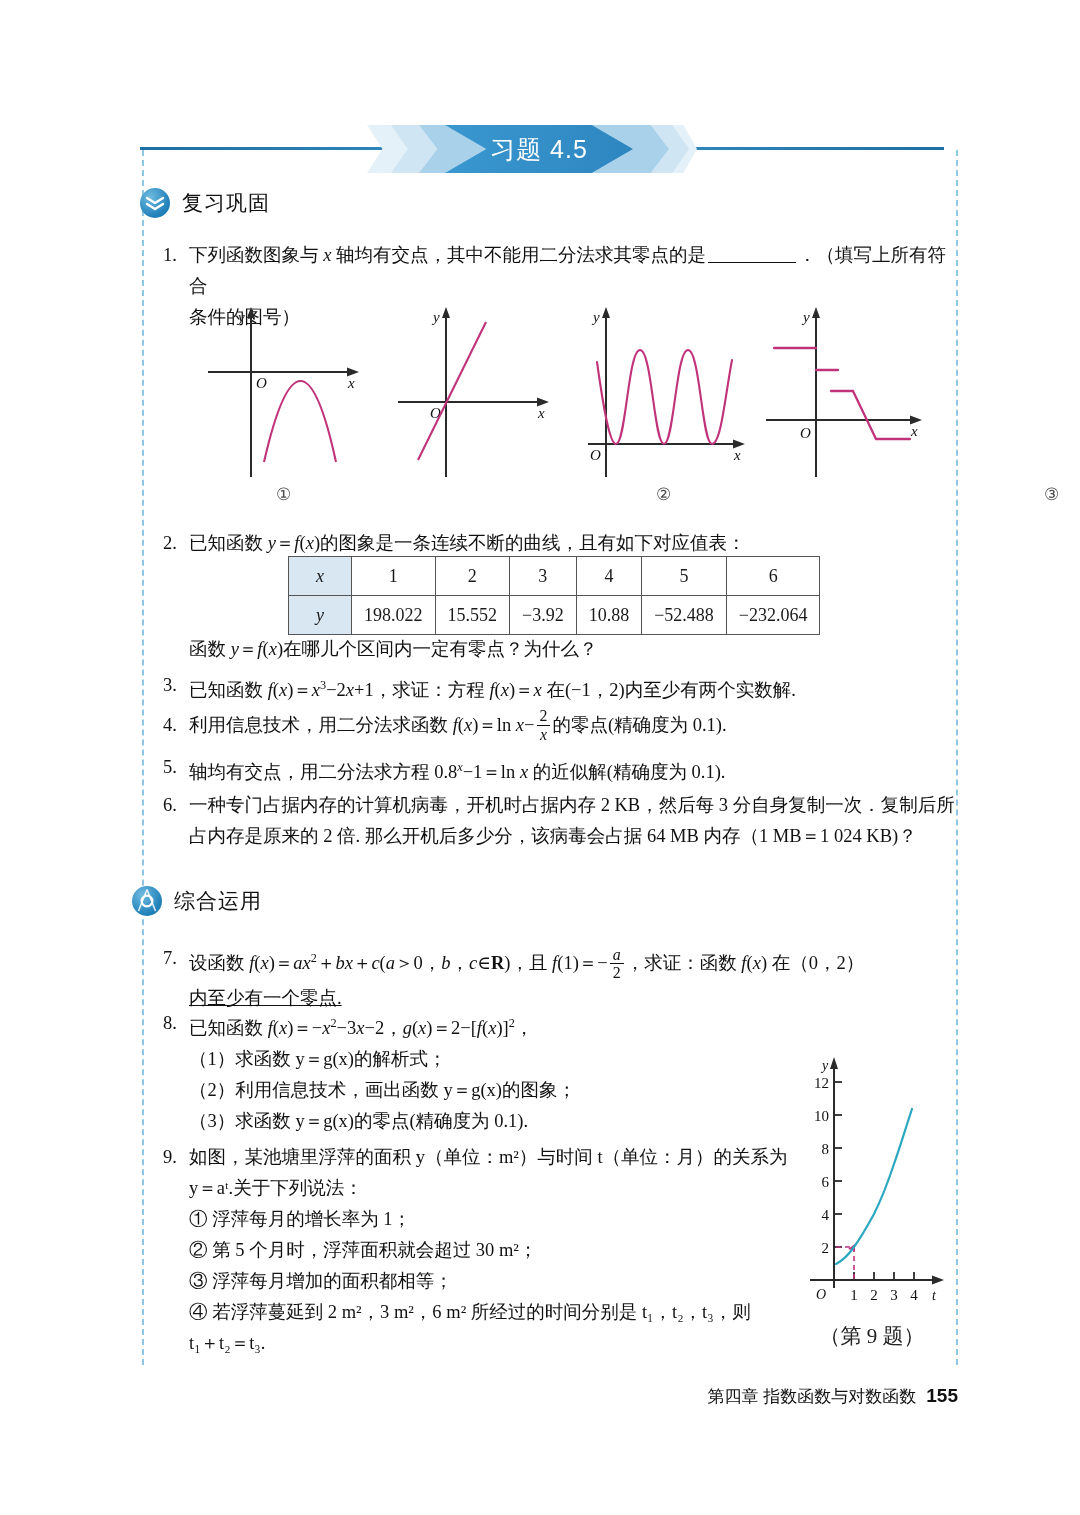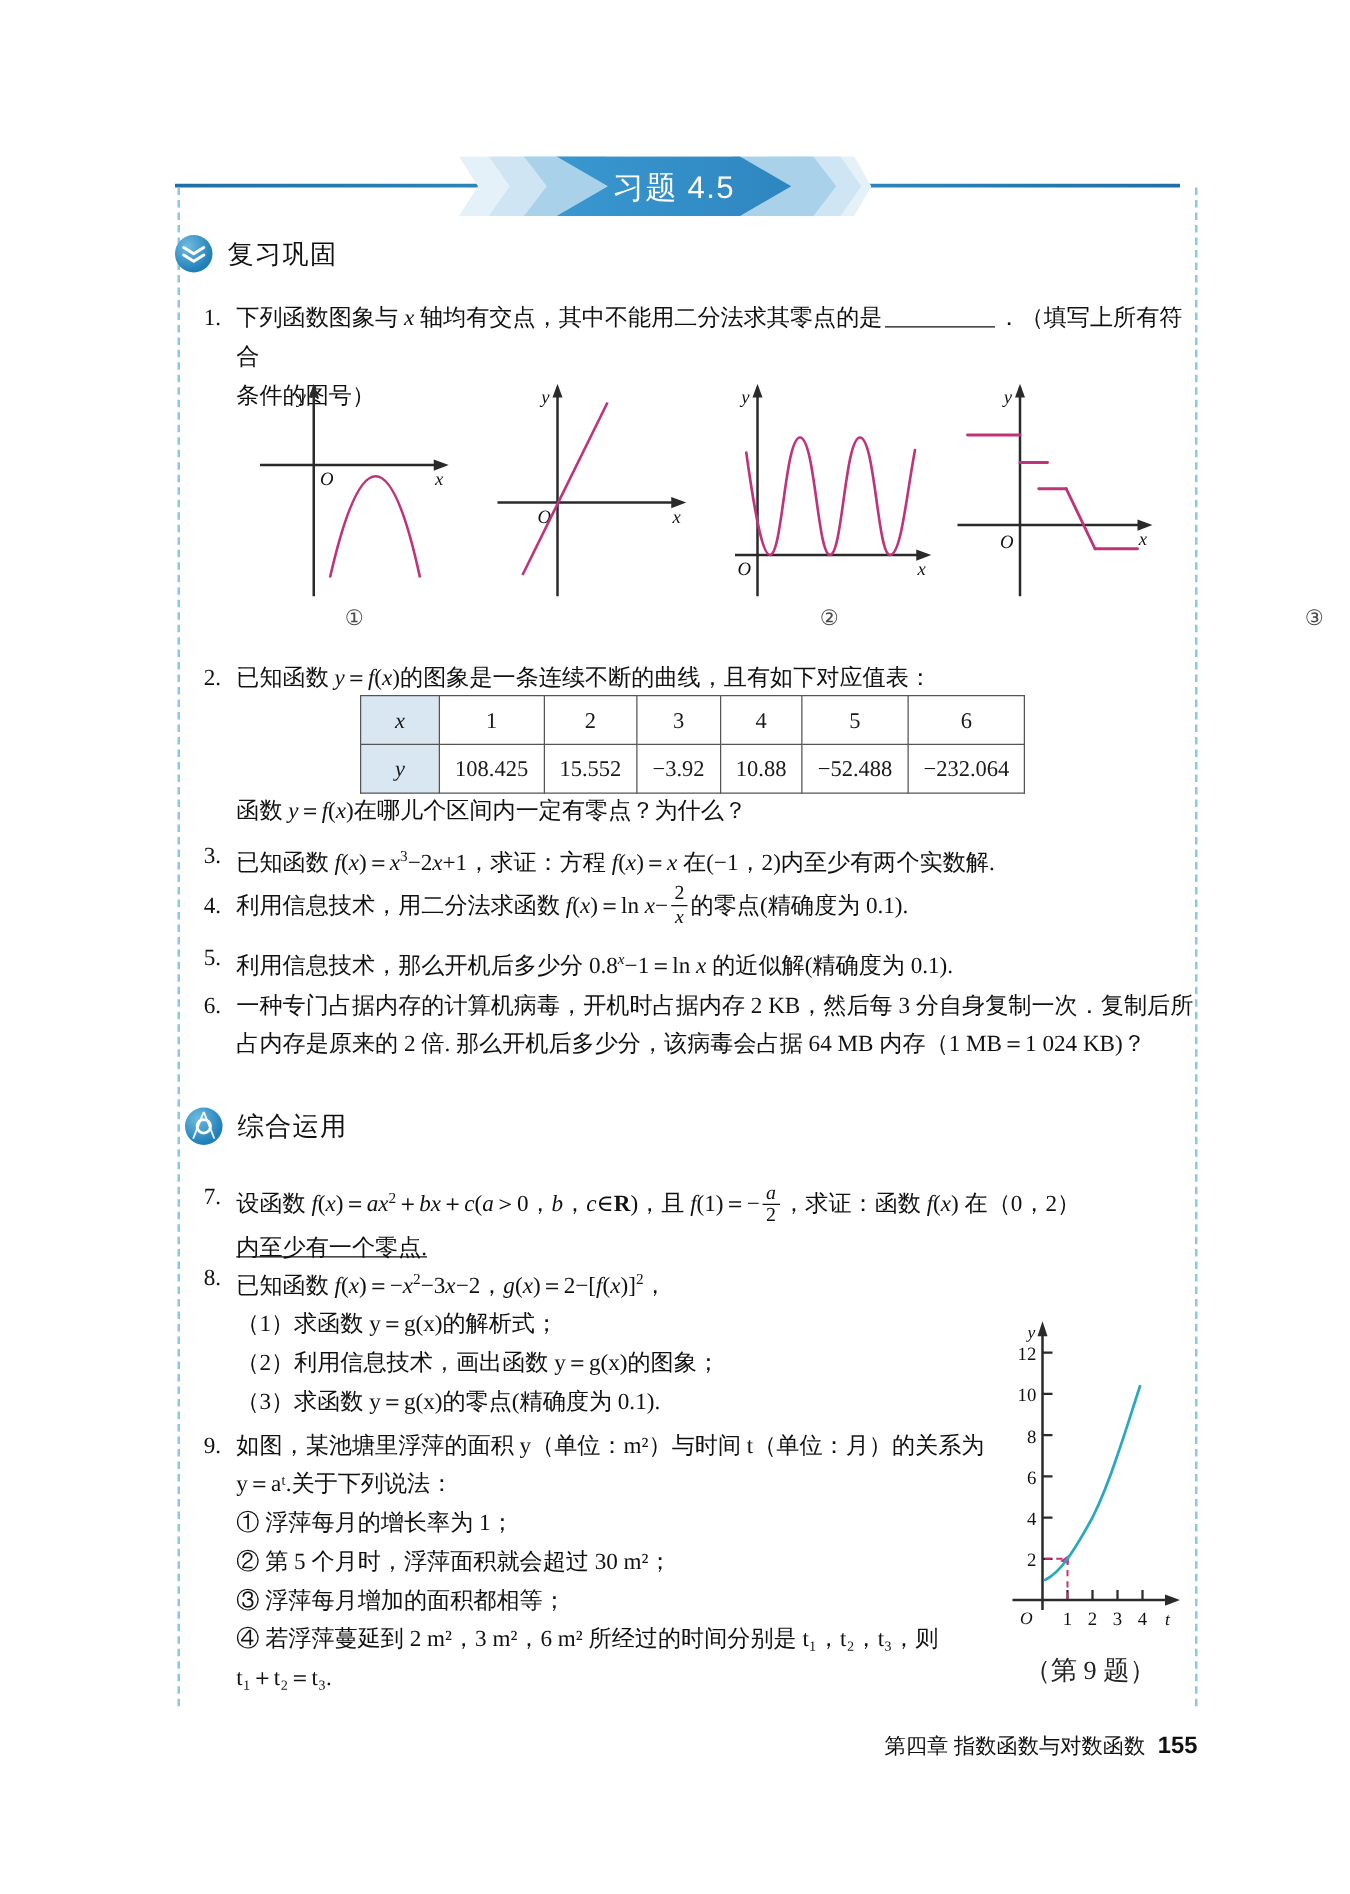--- a/index.html
+++ b/index.html
@@ -199,21 +199,21 @@
       <td class="h"><i class="v">x</i></td>
       <td>1</td>
       <td>2</td>
       <td>3</td>
       <td>4</td>
       <td>5</td>
       <td>6</td>
     </tr>
     <tr>
       <td class="h"><i class="v">y</i></td>
-      <td>108.425</td>
+      <td>198.022</td>
       <td>15.552</td>
       <td>−3.92</td>
       <td>10.88</td>
       <td>−52.488</td>
       <td>−232.064</td>
     </tr>
   </tbody>
     </table>
 
   <div class="q" style="left:189px;top:634px;width:770px;">
@@ -230,33 +230,33 @@
   <div class="q" style="left:163px;top:706px;width:790px;line-height:38px;">
     <span class="num">4.</span>
     <div class="ind">
       <span>利用信息技术，用二分法求函数 </span><i class="v">f</i>(<i class="v">x</i>)＝ln <i class="v">x</i>−<span class="frac"><span class="n">2</span><span class="d"><i class="v">x</i></span></span><span>的零点(精确度为 0.1).</span>
     </div>
   </div>
 
   <div class="q" style="left:163px;top:752px;width:790px;">
     <span class="num">5.</span>
     <div class="ind">
-      <span>利用信息技术，那么开机后多少分 </span>0.8<sup><i class="v">x</i></sup>−1＝ln <i class="v">x</i><span> 的近似解(精确度为 0.1).</span>
+      <span>轴均有交点，用二分法求方程 </span>0.8<sup><i class="v">x</i></sup>−1＝ln <i class="v">x</i><span> 的近似解(精确度为 0.1).</span>
     </div>
   </div>
 
   <div class="q" style="left:163px;top:790px;width:800px;">
     <span class="num">6.</span>
     <div class="ind">
       <div>一种专门占据内存的计算机病毒，开机时占据内存 2 KB，然后每 3 分自身复制一次．复制后所</div>
       <div>占内存是原来的 2 倍. 那么开机后多少分，该病毒会占据 64 MB 内存（1 MB＝1 024 KB)？</div>
     </div>
   </div>
 
-  <div class="sec" style="left:148px;top:886px;">
+  <div class="sec" style="left:132px;top:886px;">
     <div class="sec-ico">
       <svg class="g" viewBox="0 0 30 30">
         <circle cx="15" cy="15" r="5.4" fill="none" stroke="#ffffff" stroke-width="2.2"></circle>
         <path d="M15 3.5 L6.5 25 M15 3.5 L23.5 25" fill="none" stroke="#ffffff" stroke-width="1.6" opacity="0.85"></path>
       </svg>
     </div>
     <span class="sec-label">综合运用</span>
   </div>
 
   <div class="q" style="left:163px;top:938px;width:800px;line-height:40px;">

